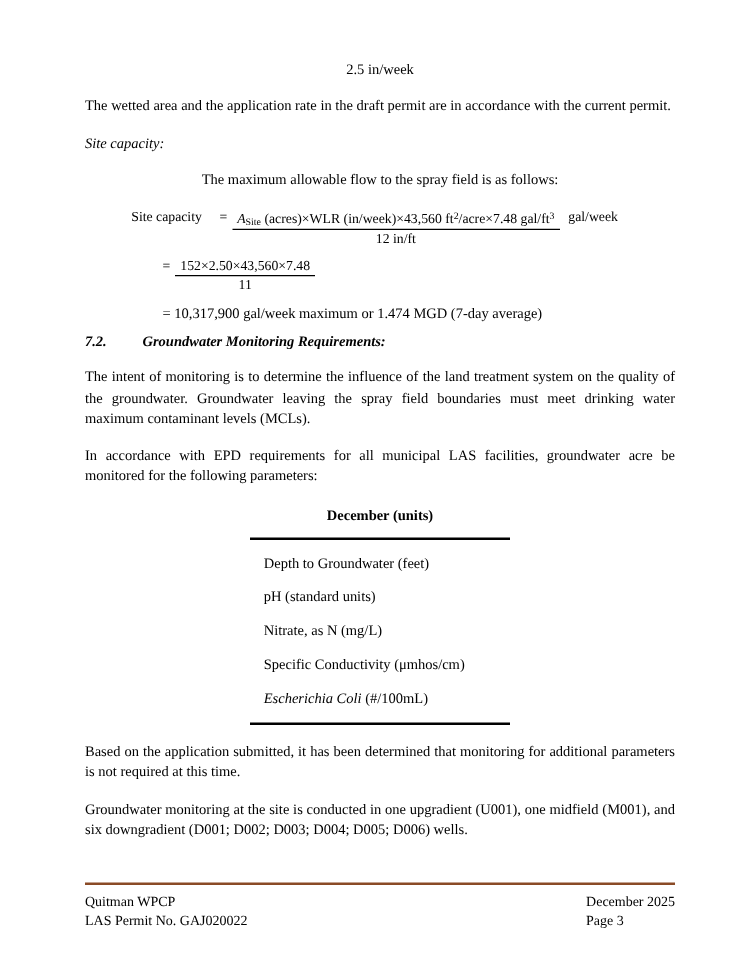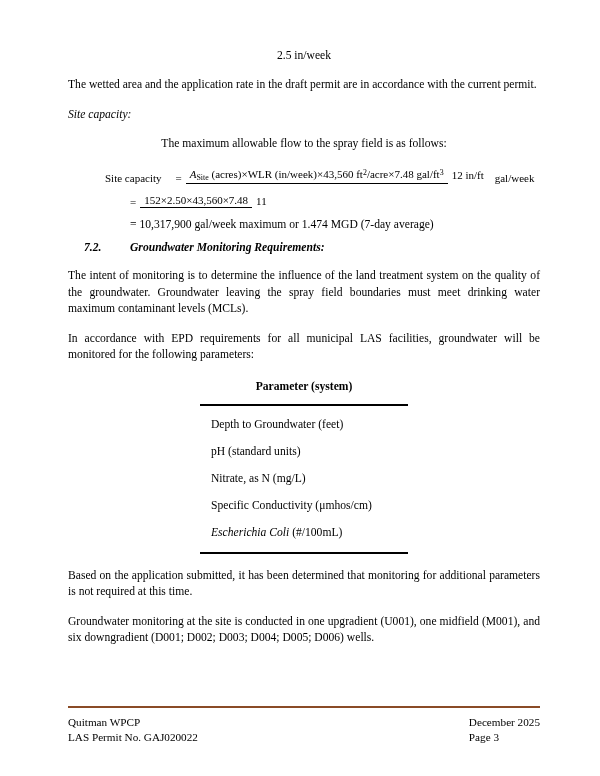--- a/index.html
+++ b/index.html
@@ -49,47 +49,46 @@
     font-weight: bold;
     font-style: italic;
     font-size: 11.6px;
     margin: 0 0 14px 0;
     display: flex;
     align-items: baseline;
   }
   .section-heading .num {
     width: 46px;
     flex: 0 0 46px;
-    margin-left: 16px;
   }
 
   
   .eq-block {
     margin: 16px 0 10px 0;
   }
   .eq-row {
     display: flex;
-    align-items: flex-end;
+    align-items: flex-start;
     font-size: 11px;
     margin-bottom: 10px;
   }
   .eq-row.first { padding-left: 37px; }
   .eq-row.second { padding-left: 62px; }
   .eq-row.third { padding-left: 62px; font-size: 11.6px; }
 
   .eq-label {
     padding-right: 14px;
     white-space: nowrap;
   }
   .eq-eq {
     padding-right: 4px;
   }
   .frac {
     display: inline-flex;
-    flex-direction: row;
+    flex-direction: column;
     text-align: center;
     vertical-align: middle;
   }
   .frac .num-line {
     padding: 0 4px 1px 4px;
     white-space: nowrap;
     border-bottom: 1.1px solid #000;
   }
   .frac .den-line {
     padding: 1px 4px 0 4px;
@@ -204,25 +203,25 @@
 
     </div>
 
     <div class="section-heading">
       <span class="num">7.2.</span>
       <span>Groundwater Monitoring Requirements:</span>
     </div>
 
     <div class="para">The intent of monitoring is to determine the influence of the land treatment system on the quality of the groundwater.  Groundwater leaving the spray field boundaries must meet drinking water maximum contaminant levels (MCLs).</div>
 
-    <div class="para">In accordance with EPD requirements for all municipal LAS facilities, groundwater will be monitored for the following parameters:</div>
+    <div class="para">In accordance with EPD requirements for all municipal LAS facilities, groundwater acre be monitored for the following parameters:</div>
 
     <div class="table-wrap">
       <div class="table-inner">
-        <div class="tbl-header">Parameter (system)</div>
+        <div class="tbl-header">December (units)</div>
         <div class="rule-thick"></div>
         <div class="tbl-rows">
           <div class="tbl-row">Depth to Groundwater (feet)</div>
           <div class="tbl-row">pH (standard units)</div>
           <div class="tbl-row">Nitrate, as N (mg/L)</div>
           <div class="tbl-row">Specific Conductivity (μmhos/cm)</div>
           <div class="tbl-row"><span class="ital">Escherichia Coli</span><span> (#/100mL)</span></div>
         </div>
         <div class="rule-thick"></div>
       </div>

